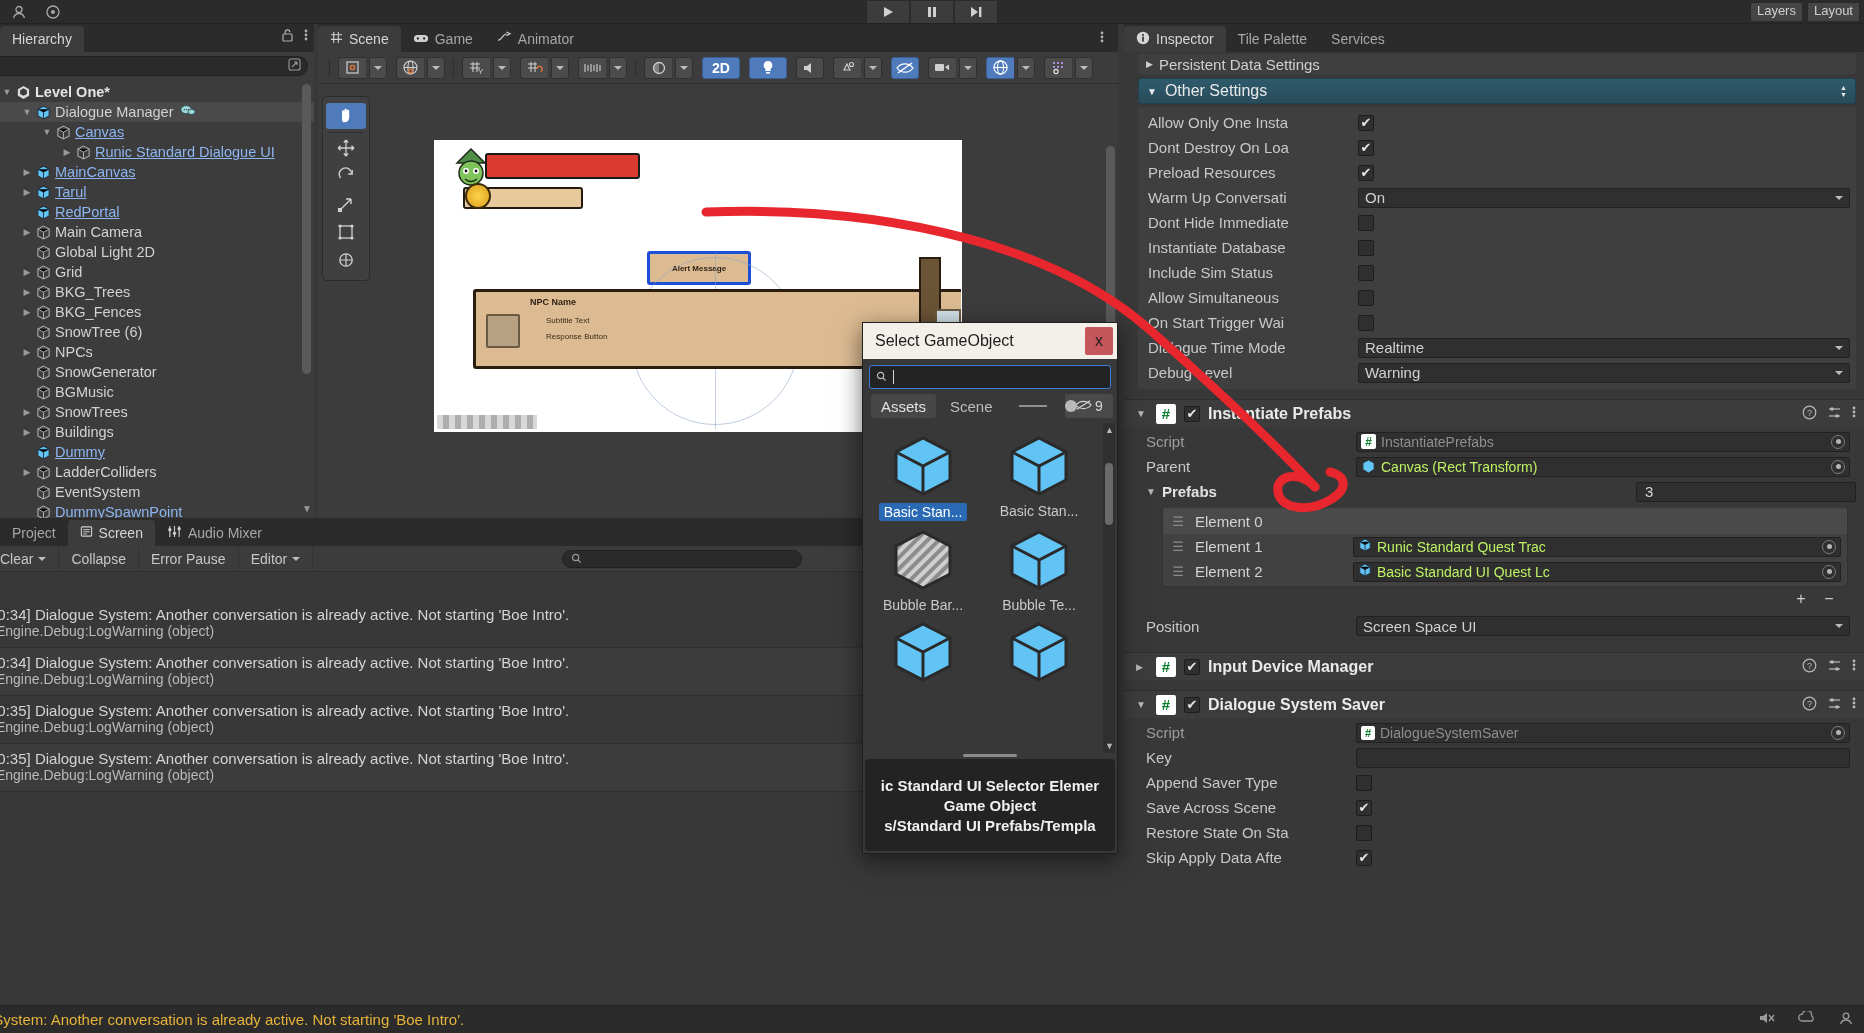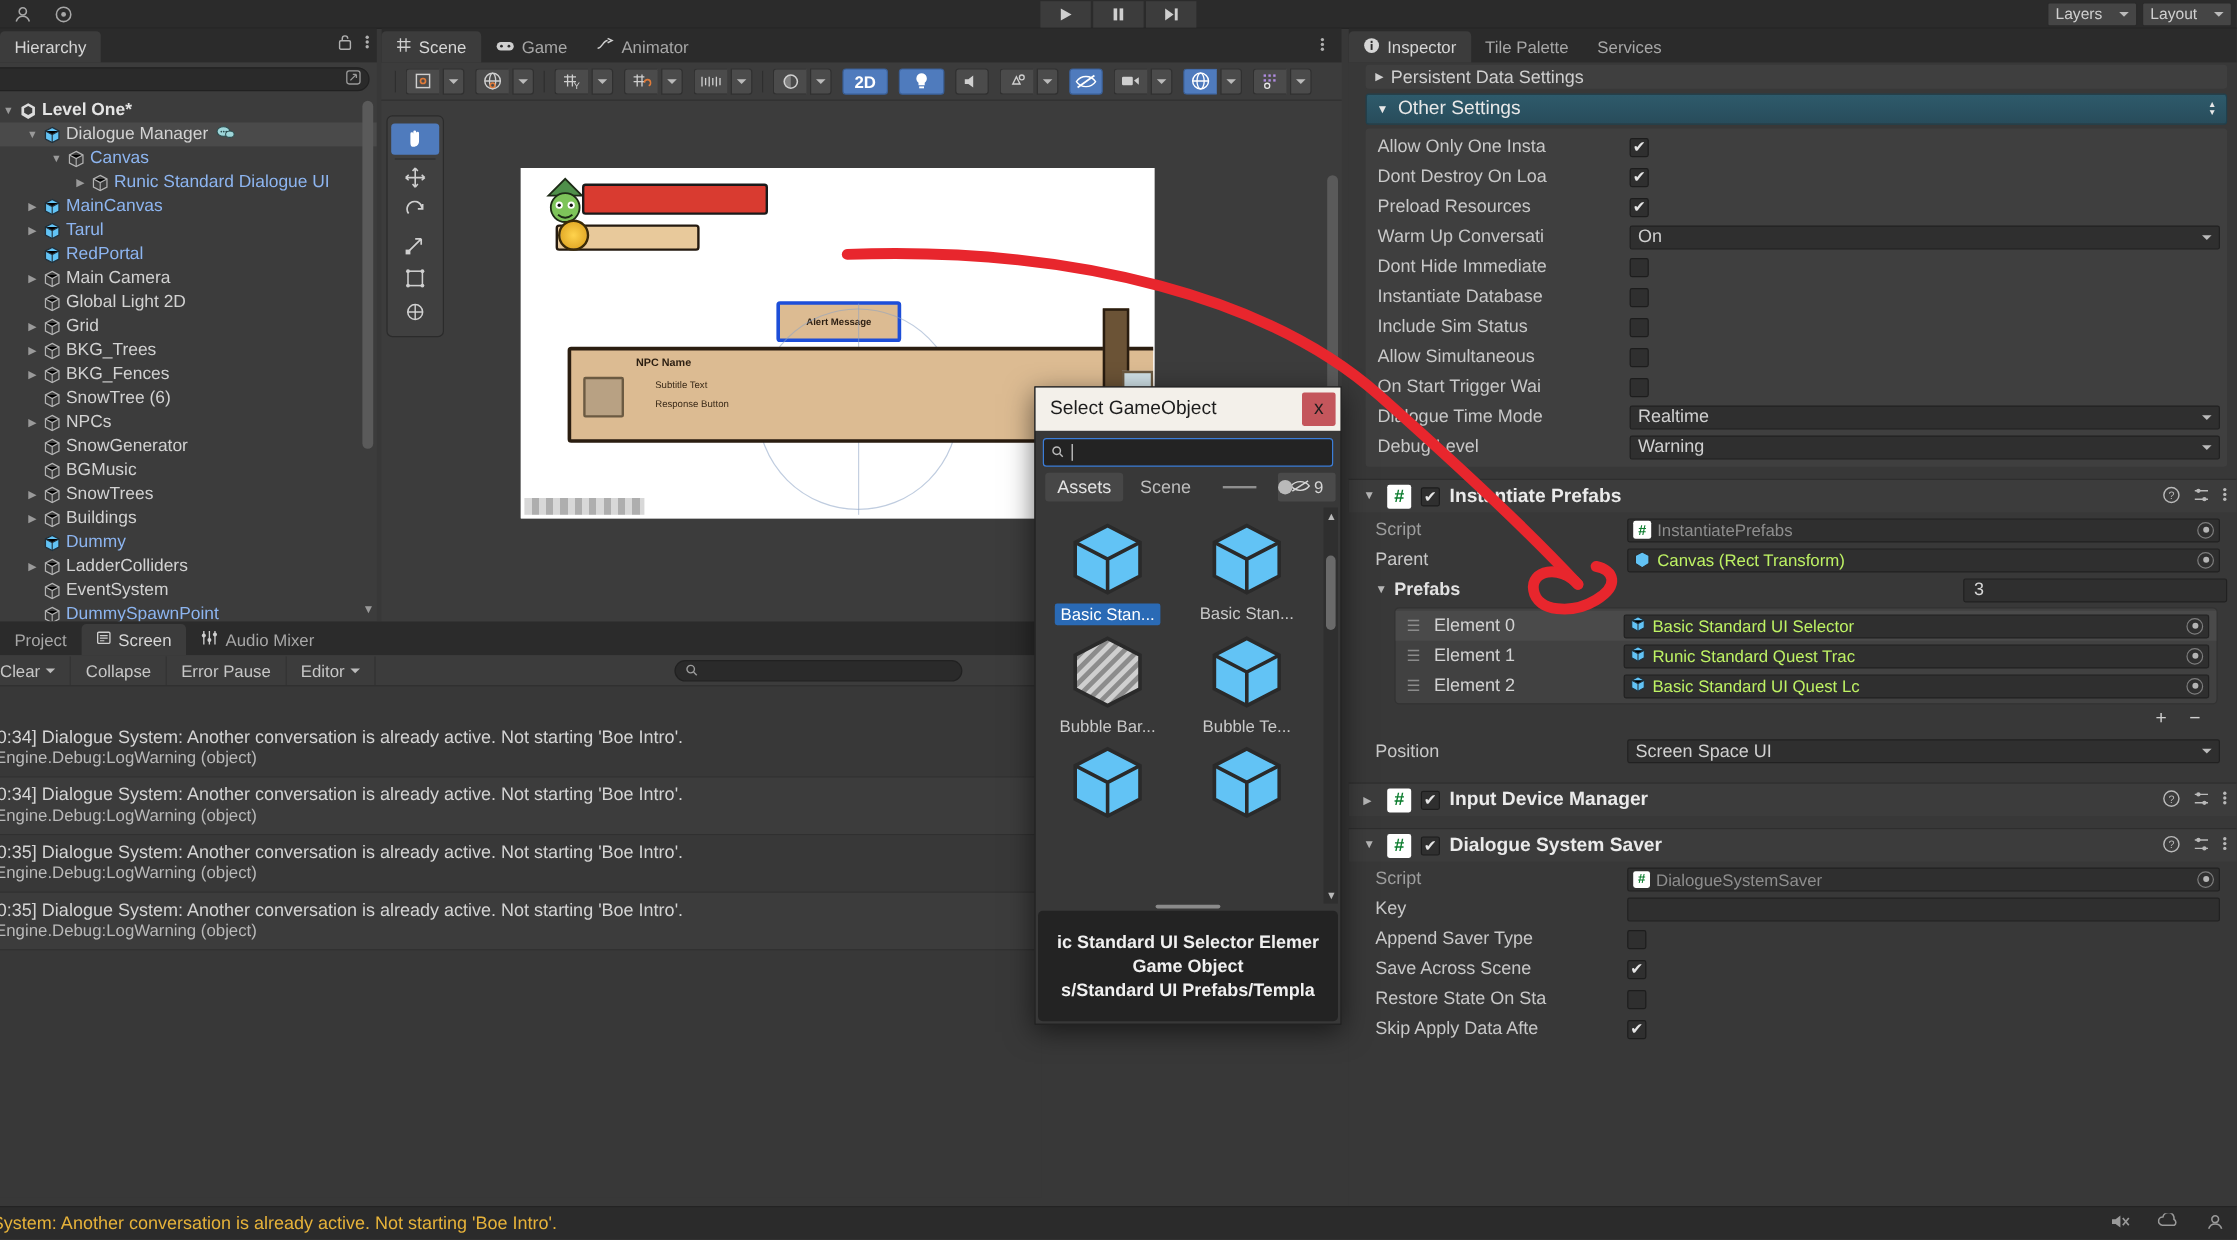--- a/index.html
+++ b/index.html
@@ -19,21 +19,21 @@
     background: #2b2b2b; border-bottom: 1px solid #232323;
     display: flex; align-items: center;
   }
   .topbar-left { display: flex; align-items: center; gap: 12px; padding-left: 8px; }
   .tb-icon { width: 22px; height: 18px; opacity: .85; display: flex; align-items: center; justify-content: center; }
   .play-group { position: absolute; left: 50%; transform: translateX(-50%); display: flex; gap: 2px; }
   .play-btn { width: 42px; height: 22px; background: #3c3c3c; display: flex; align-items: center; justify-content: center; }
   .topbar-right { position: absolute; right: 4px; display: flex; gap: 4px; align-items: center; }
   .tb-drop {
     height: 20px; background: #454545; border: 1px solid #2a2a2a; border-radius: 2px;
-    display: flex; align-items: center; padding: 0 6px; gap: 14px; font-size: 13px; color: #cfcfcf;
+    display: flex; align-items: center; padding: 0 6px; gap: 14px; font-size: 13px; color: #cfcfcf; flex-direction: column;
   }
   .caret { width: 0; height: 0; border-left: 4px solid transparent; border-right: 4px solid transparent; border-top: 4px solid #bbb; }
 
   
   .panel { position: absolute; background: #383838; }
   .ptab {
     height: 26px; padding: 0 12px; display: flex; align-items: center; gap: 6px;
     font-size: 14px; color: #a7a7a7; border-top-left-radius: 4px; border-top-right-radius: 4px;
   }
   .ptab.active { background: #3c3c3c; color: #d6d6d6; text-align: center; }
@@ -49,21 +49,21 @@
   .hier-search input {
     background: transparent; border: 0; outline: none; color: #8d8d8d; font-size: 14px;
     font-family: "Liberation Sans", sans-serif; flex: 1;
   }
   .hier-list { position: absolute; left: 0; top: 58px; right: 0; bottom: 0; overflow: hidden; }
   .hrow { height: 20px; display: flex; align-items: center; font-size: 14.5px; white-space: nowrap; }
   .hrow.sel { background: #4a4a4a; }
   .hrow .tw { width: 14px; text-align: center; font-size: 9px; color: #9a9a9a; flex: 0 0 14px; }
   .hrow .ico { width: 18px; flex: 0 0 18px; display: flex; align-items: center; justify-content: center; }
   .hrow .lbl { padding-left: 3px; }
-  .lbl.blue { color: #8db5f0; }
+  .lbl.blue { color: #8db5f0; text-decoration: underline; }
   .lbl.white { color: #d2d2d2; }
   .lbl.boldw { color: #e4e4e4; font-weight: bold; }
   .hier-scroll { position: absolute; right: 1px; top: 60px; width: 11px; bottom: 22px; }
   .hier-scroll .thumb { position: absolute; top: 0; width: 9px; height: 290px; background: #5a5a5a; border-radius: 5px; }
   .hier-arrow { position: absolute; right: 2px; bottom: 4px; color: #9a9a9a; font-size: 10px; }
 
   
   #sceneview { left: 318px; top: 24px; width: 800px; height: 494px; background: #3c3c3c; }
   .scene-tabrow { height: 28px; background: #2b2b2b; display: flex; align-items: flex-end; position: relative; }
   .scene-kebab { position: absolute; right: 8px; top: 5px; color: #b0b0b0; }
@@ -981,30 +981,20 @@
         </div>
         <div class="arr-head">
           <span class="tw">▼</span>
           <span class="nm">Prefabs</span>
           <span class="arr-size">3</span>
         </div>
         <div class="arr-list" id="prefab-list-host">
             <div class="arr-row sel">
               <span class="grip">☰</span>
               <span class="arr-name">Element 0</span>
-              <span class="objfield">
-                <span><svg width="14" height="14" viewBox="0 0 16 16">
-                    <path d="M8 1.2l6 3.2v7.2L8 14.8 2 11.6V4.4z" fill="#62c3f5" stroke="#22303a" stroke-width="1.1"></path>
-                    <path d="M2 4.4L8 7.6l6-3.2M8 7.6v7.2" stroke="#22303a" stroke-width="1"></path>
-                  </svg></span>
-                <span>Basic Standard UI Selector</span>
-                <span class="radio">
-                  <i></i>
-                </span>
-              </span>
             </div>
             <div class="arr-row">
               <span class="grip">☰</span>
               <span class="arr-name">Element 1</span>
               <span class="objfield">
                 <span><svg width="14" height="14" viewBox="0 0 16 16">
                     <path d="M8 1.2l6 3.2v7.2L8 14.8 2 11.6V4.4z" fill="#62c3f5" stroke="#22303a" stroke-width="1.1"></path>
                     <path d="M2 4.4L8 7.6l6-3.2M8 7.6v7.2" stroke="#22303a" stroke-width="1"></path>
                   </svg></span>
                 <span>Runic Standard Quest Trac</span>

